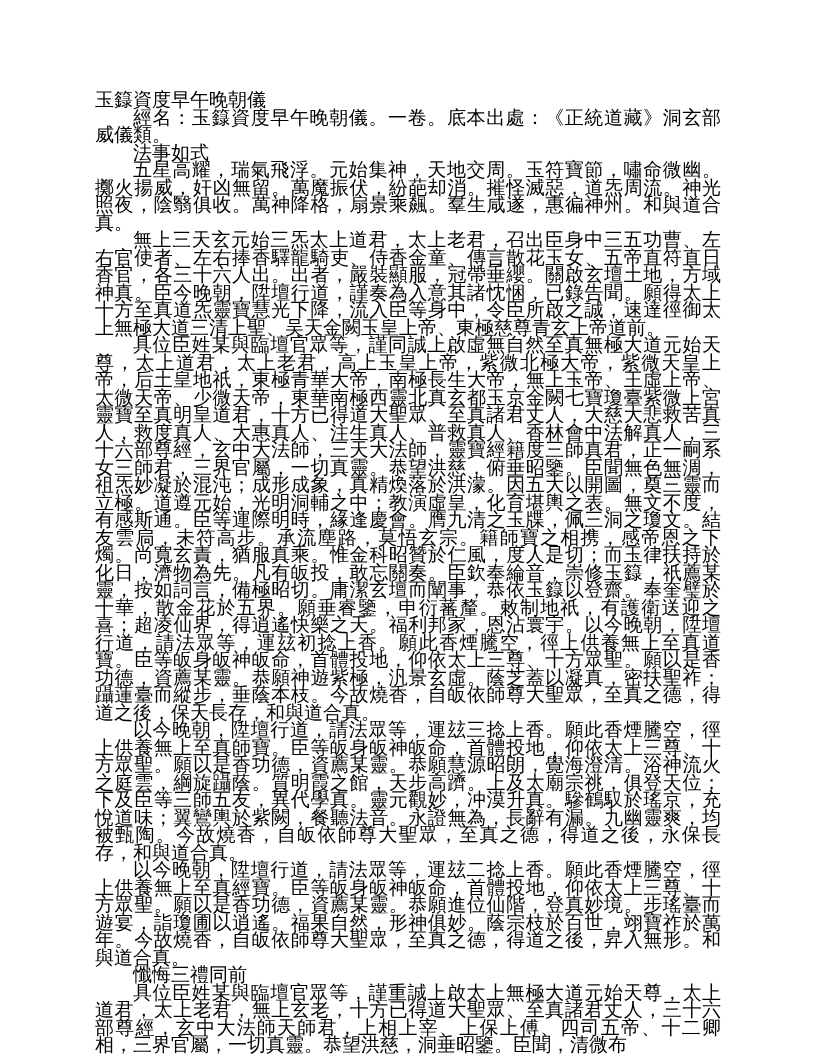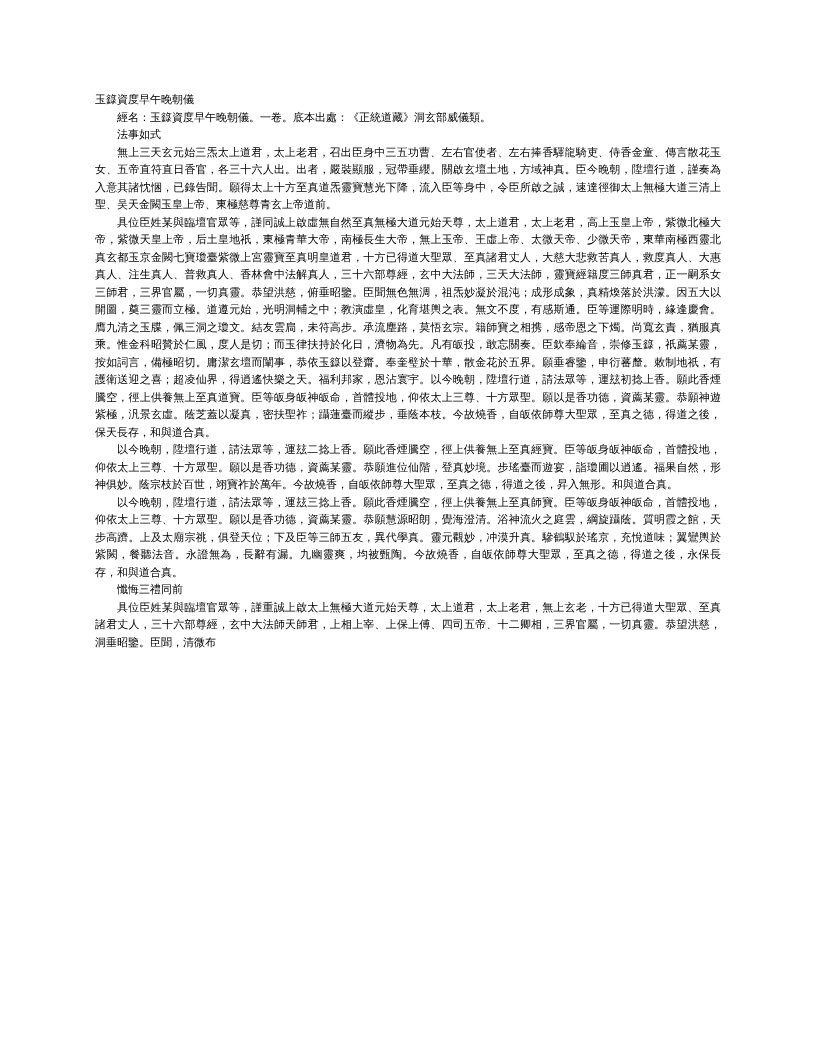--- a/index.html
+++ b/index.html
@@ -13,21 +13,21 @@
     overflow: hidden;
   }
   .page {
     box-sizing: border-box;
     width: 816px;
     height: 1056px;
     padding: 91px 95px 0 95px;
     background: #ffffff;
     color: #000000;
     font-family: "Liberation Serif", "DejaVu Serif", serif;
-    font-size: 11px;
+    font-size: 19px;
     line-height: 17.5px;
     text-align: justify;
     text-justify: inter-ideograph;
     letter-spacing: 0;
   }
   .page p {
     margin: 0;
     padding: 0;
     text-indent: 2em;
   }
@@ -35,19 +35,20 @@
     text-indent: 0;
   }
 </style>
 </head>
 <body>
 
 <div class="page">
   <p class="doc-title">玉籙資度早午晚朝儀</p>
   <p>經名：玉籙資度早午晚朝儀。一卷。底本出處：《正統道藏》洞玄部威儀類。</p>
   <p>法事如式</p>
+  <p>五星高耀，瑞氣飛浮。元始集神，天地交周。玉符寶節，嘯命微幽。擲火揚威，奸凶無留。萬魔振伏，紛葩却消。摧怪滅惡，道炁周流。神光照夜，陰翳俱收。萬神降格，扇景乘飆。羣生咸遂，惠徧神州。和與道合真。</p>
   <p>無上三天玄元始三炁太上道君，太上老君，召出臣身中三五功曹、左右官使者、左右捧香驛龍騎吏、侍香金童、傳言散花玉女、五帝直符直日香官，各三十六人出。出者，嚴裝顯服，冠帶垂纓。關啟玄壇土地，方域神真。臣今晚朝，陞壇行道，謹奏為入意其諸忱悃，已錄告聞。願得太上十方至真道炁靈寶慧光下降，流入臣等身中，令臣所啟之誠，速達徑御太上無極大道三清上聖、吴天金闕玉皇上帝、東極慈尊青玄上帝道前。</p>
   <p>具位臣姓某與臨壇官眾等，謹同誠上啟虛無自然至真無極大道元始天尊，太上道君，太上老君，高上玉皇上帝，紫微北極大帝，紫微天皇上帝，后土皇地祇，東極青華大帝，南極長生大帝，無上玉帝、王虛上帝、太微天帝、少微天帝，東華南極西靈北真玄都玉京金闕七寶瓊臺紫微上宮靈寶至真明皇道君，十方已得道大聖眾、至真諸君丈人，大慈大悲救苦真人，救度真人、大惠真人、注生真人、普救真人、香林會中法解真人，三十六部尊經，玄中大法師，三天大法師，靈寶經籍度三師真君，正一嗣系女三師君，三界官屬，一切真靈。恭望洪慈，俯垂昭鑒。臣聞無色無淍，祖炁妙凝於混沌；成形成象，真精煥落於洪濛。因五大以開圖，奠三靈而立極。道遵元始，光明洞輔之中；教演虛皇，化育堪輿之表。無文不度，有感斯通。臣等運際明時，緣逢慶會。膺九清之玉牒，佩三洞之瓊文。結友雲扃，未符高步。承流塵路，莫悟玄宗。籍師寶之相携，感帝恩之下燭。尚寬玄責，猶服真乘。惟金科昭贊於仁風，度人是切；而玉律扶持於化日，濟物為先。凡有皈投，敢忘關奏。臣欽奉綸音，崇修玉籙，祇薦某靈，按如詞言，備極昭切。庸潔玄壇而闡事，恭依玉籙以登齋。奉奎璧於十華，散金花於五界。願垂睿鑒，申衍蕃釐。敕制地祇，有護衛送迎之喜；超凌仙界，得逍遙快樂之天。福利邦家，恩沾寰宇。以今晚朝，陞壇行道，請法眾等，運玆初捻上香。願此香煙騰空，徑上供養無上至真道寶。臣等皈身皈神皈命，首體投地，仰依太上三尊、十方眾聖。願以是香功德，資薦某靈。恭願神遊紫極，汎景玄虛。蔭芝蓋以凝真，密扶聖祚；躡蓮臺而縱步，垂蔭本枝。今故燒香，自皈依師尊大聖眾，至真之德，得道之後，保天長存，和與道合真。</p>
+  <p>以今晚朝，陞壇行道，請法眾等，運玆三捻上香。願此香煙騰空，徑上供養無上至真師寶。臣等皈身皈神皈命，首體投地，仰依太上三尊、十方眾聖。願以是香功德，資薦某靈。恭願慧源昭朗，覺海澄清。浴神流火之庭雲，綱旋躡蔭。質明霞之館，天步高躋。上及太廟宗祧，俱登天位；下及臣等三師五友，異代學真。靈元觀妙，冲漠升真。驂鶴馭於瑤京，充悅道味；翼鸞輿於紫闕，餐聽法音。永證無為，長辭有漏。九幽靈爽，均被甄陶。今故燒香，自皈依師尊大聖眾，至真之德，得道之後，永保長存，和與道合真。</p>
   <p>以今晚朝，陞壇行道，請法眾等，運玆二捻上香。願此香煙騰空，徑上供養無上至真經寶。臣等皈身皈神皈命，首體投地，仰依太上三尊、十方眾聖。願以是香功德，資薦某靈。恭願進位仙階，登真妙境。步瑤臺而遊宴，詣瓊圃以逍遙。福果自然，形神俱妙。蔭宗枝於百世，翊寶祚於萬年。今故燒香，自皈依師尊大聖眾，至真之德，得道之後，昇入無形。和與道合真。</p>
-  <p>以今晚朝，陞壇行道，請法眾等，運玆三捻上香。願此香煙騰空，徑上供養無上至真師寶。臣等皈身皈神皈命，首體投地，仰依太上三尊、十方眾聖。願以是香功德，資薦某靈。恭願慧源昭朗，覺海澄清。浴神流火之庭雲，綱旋躡蔭。質明霞之館，天步高躋。上及太廟宗祧，俱登天位；下及臣等三師五友，異代學真。靈元觀妙，冲漠升真。驂鶴馭於瑤京，充悅道味；翼鸞輿於紫闕，餐聽法音。永證無為，長辭有漏。九幽靈爽，均被甄陶。今故燒香，自皈依師尊大聖眾，至真之德，得道之後，永保長存，和與道合真。</p>
   <p>懺悔三禮同前</p>
   <p>具位臣姓某與臨壇官眾等，謹重誠上啟太上無極大道元始天尊，太上道君，太上老君，無上玄老，十方已得道大聖眾、至真諸君丈人，三十六部尊經，玄中大法師天師君，上相上宰、上保上傅、四司五帝、十二卿相，三界官屬，一切真靈。恭望洪慈，洞垂昭鑒。臣聞，清微布</p>
 </div>
 
 </body></html>

